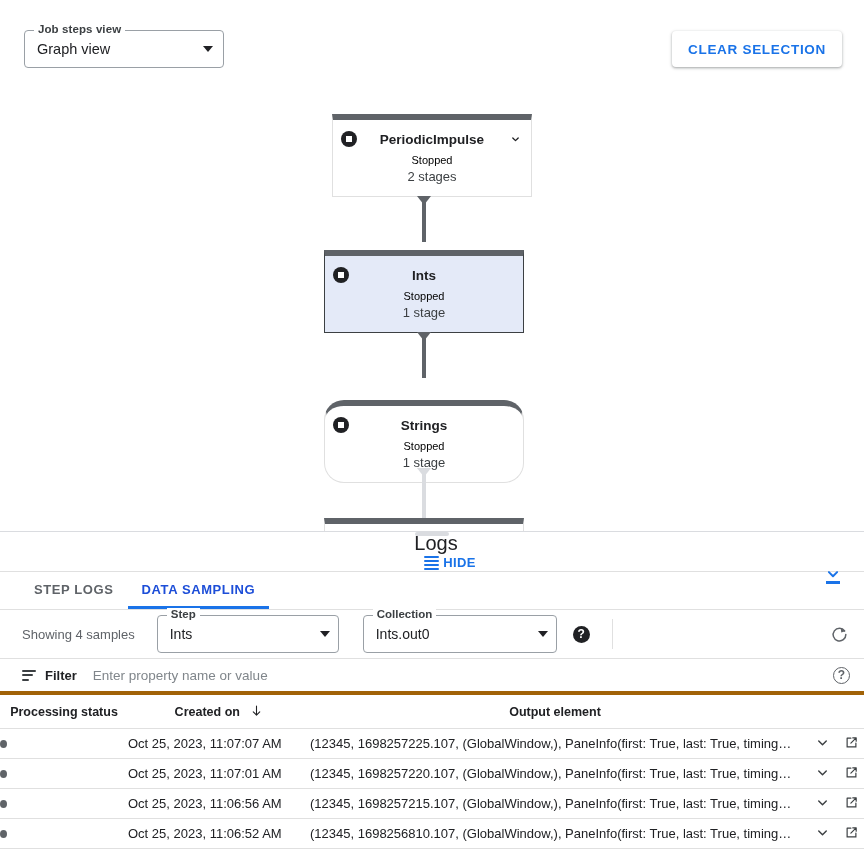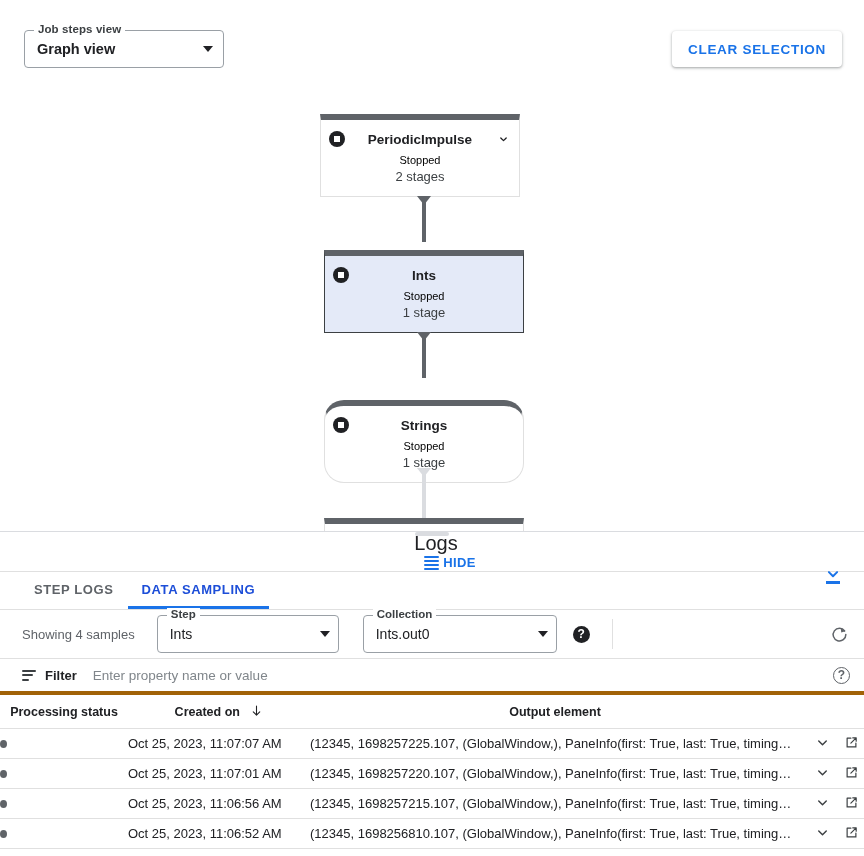--- a/index.html
+++ b/index.html
@@ -29,21 +29,21 @@
     display: flex; align-items: center;
     padding: 0 10px 0 12px;
     cursor: pointer;
   }
   .view-select .legend {
     position: absolute; left: 9px; top: -8px;
     background: #fff; padding: 0 4px;
     font-size: 11.5px; font-weight: bold; color: #3c4043;
     letter-spacing: .1px;
   }
-  .view-select .value { font-size: 14.5px; color: #202124; flex: 1; font-weight: bold; }
+  .view-select .value { font-size: 14.5px; color: #202124; flex: 1; }
   .caret {
     width: 0; height: 0;
     border-left: 5.5px solid transparent;
     border-right: 5.5px solid transparent;
     border-top: 6.5px solid #202124;
   }
 
   .clear-selection {
     position: absolute; right: 22px; top: 31px;
     height: 36px; padding: 0 16px;
@@ -243,21 +243,21 @@
 <div class="graph-area">
 
   <div class="view-select">
     <span class="legend">Job steps view</span>
     <span class="value">Graph view</span>
     <span class="caret"></span>
   </div>
 
   <button class="clear-selection">CLEAR SELECTION</button>
 
-  <div class="node" style="left:320px; top:114px;">
+  <div class="node" style="left:332px; top:114px;">
     <div class="node-head">
       <span class="stop-icon">
           <i></i>
         </span>
       <span class="node-title">PeriodicImpulse</span>
       <svg class="node-chevron" viewBox="0 0 24 24">
         <path d="M7 10l5 5 5-5" fill="none" stroke="#202124" stroke-width="2.4" stroke-linecap="round" stroke-linejoin="round"></path>
       </svg>
     </div>
     <div class="node-status">Stopped</div>

